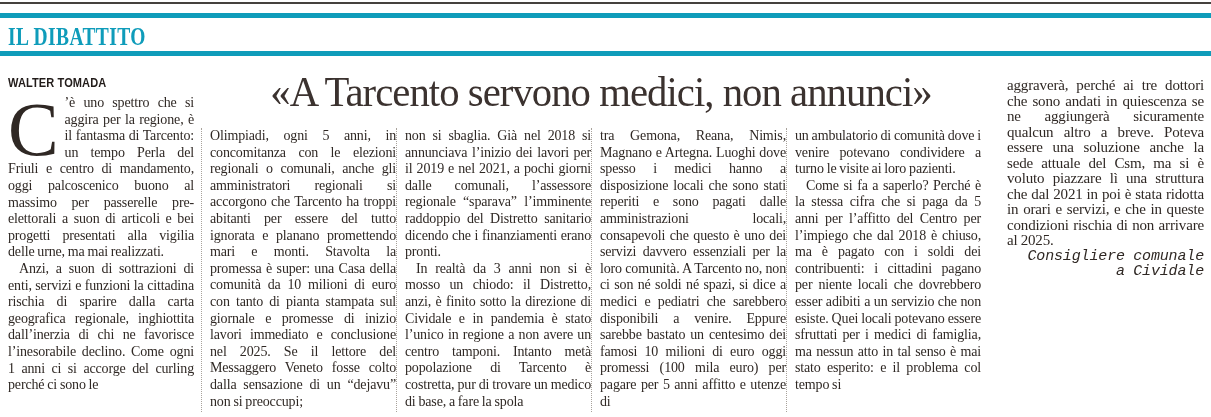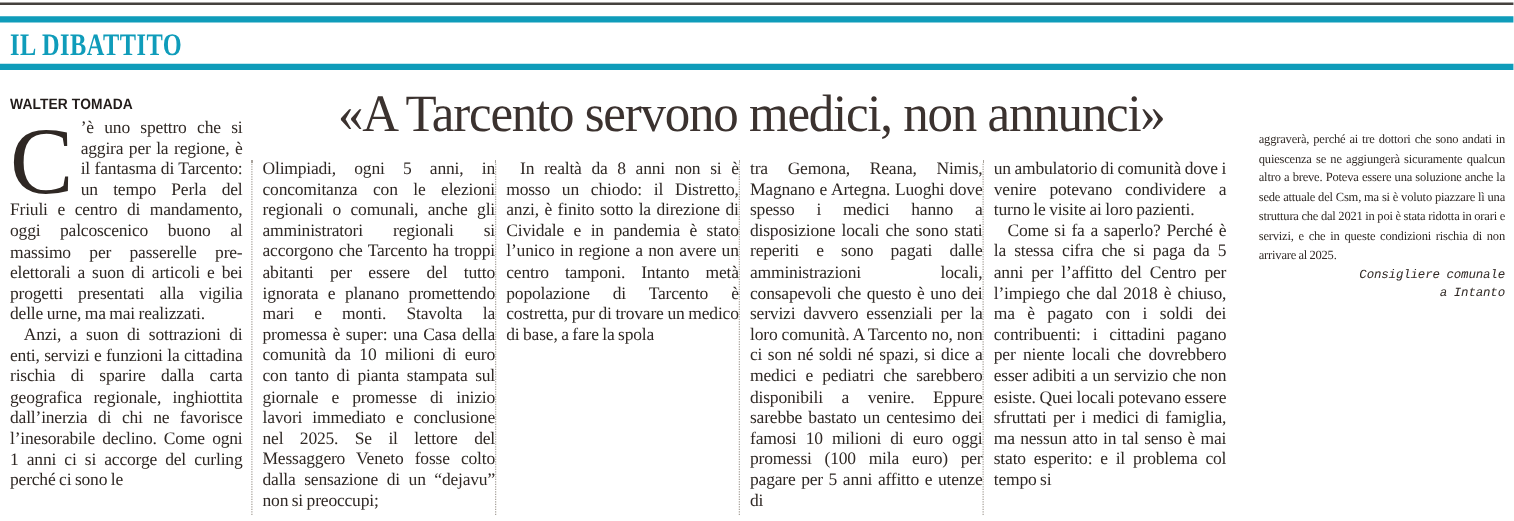--- a/index.html
+++ b/index.html
@@ -27,21 +27,21 @@
     font-weight:normal; font-size:42px; color:#3b322f; letter-spacing:-1px;
     white-space:nowrap; transform:scaleX(0.97); transform-origin:center top;
   }
   .col {
     position:absolute; width:186px; text-align:justify;
     font-size:14px; line-height:16.6px; color:#2f2824;
     letter-spacing:-0.15px; word-spacing:-0.5px;
   }
   .col p { margin:0; }
   .col p.indent { text-indent:11px; }
-  .col-last { width:197px; font-size:10px; line-height:15.5px;margin-top:26px; }
+  .col-last { width:197px; font-size:15px; line-height:15.5px; }
   .dropcap {
     float:left; font-size:76px; line-height:58px; padding:5px 6px 0 0; color:#2f2824;
   }
   .separator {
     position:absolute; top:128px; height:284px; width:0;
     border-left:1px dotted #a8a29b;
   }
   .signature { text-align:right; font-style:italic;font-family:Liberation Mono, monospace; }
 </style>
 </head>
@@ -66,31 +66,32 @@
   <div class="col" style="left:8px; top:95px;">
     <p><span class="dropcap">C</span><span>’è uno spettro che si aggira per la regione, è il fantasma di Tarcento: un tempo Perla del Friuli e centro di mandamento, oggi palcoscenico buono al massimo per passerelle pre-elettorali a suon di articoli e bei progetti presentati alla vigilia delle urne, ma mai realizzati.</span></p>
     <p class="indent">Anzi, a suon di sottrazioni di enti, servizi e funzioni la cittadina rischia di sparire dalla carta geografica regionale, inghiottita dall’inerzia di chi ne favorisce l’inesorabile declino. Come ogni 1 anni ci si accorge del curling perché ci sono le</p>
   </div>
 
   <div class="col" style="left:210px; top:128px;">
     <p>Olimpiadi, ogni 5 anni, in concomitanza con le elezioni regionali o comunali, anche gli amministratori regionali si accorgono che Tarcento ha troppi abitanti per essere del tutto ignorata e planano promettendo mari e monti. Stavolta la promessa è super: una Casa della comunità da 10 milioni di euro con tanto di pianta stampata sul giornale e promesse di inizio lavori immediato e conclusione nel 2025. Se il lettore del Messaggero Veneto fosse colto dalla sensazione di un “dejavu” non si preoccupi;</p>
   </div>
 
   <div class="col" style="left:405px; top:128px;">
-    <p class="indent">In realtà da 8 anni non si è mosso un chiodo: il Distretto, anzi, è finito sotto la direzione di Cividale e in pandemia è stato l’unico in regione a non avere un centro tamponi. Intanto metà popolazione di Tarcento è costretta, pur di trovare un medico di base, a fare la spola</p>
+    <p>non si sbaglia. Già nel 2018 si annunciava l’inizio dei lavori per il 2019 e nel 2021, a pochi giorni dalle comunali, l’assessore regionale “sparava” l’imminente raddoppio del Distretto sanitario dicendo che i finanziamenti erano pronti.</p>
+    <p class="indent">In realtà da 3 anni non si è mosso un chiodo: il Distretto, anzi, è finito sotto la direzione di Cividale e in pandemia è stato l’unico in regione a non avere un centro tamponi. Intanto metà popolazione di Tarcento è costretta, pur di trovare un medico di base, a fare la spola</p>
   </div>
 
   <div class="col" style="left:600px; top:128px;">
     <p>tra Gemona, Reana, Nimis, Magnano e Artegna. Luoghi dove spesso i medici hanno a disposizione locali che sono stati reperiti e sono pagati dalle amministrazioni locali, consapevoli che questo è uno dei servizi davvero essenziali per la loro comunità. A Tarcento no, non ci son né soldi né spazi, si dice a medici e pediatri che sarebbero disponibili a venire. Eppure sarebbe bastato un centesimo dei famosi 10 milioni di euro oggi promessi (100 mila euro) per pagare per 5 anni affitto e utenze di</p>
   </div>
 
   <div class="col" style="left:795px; top:128px;">
     <p>un ambulatorio di comunità dove i venire potevano condividere a turno le visite ai loro pazienti.</p>
     <p class="indent">Come si fa a saperlo? Perché è la stessa cifra che si paga da 5 anni per l’affitto del Centro per l’impiego che dal 2018 è chiuso, ma è pagato con i soldi dei contribuenti: i cittadini pagano per niente locali che dovrebbero esser adibiti a un servizio che non esiste. Quei locali potevano essere sfruttati per i medici di famiglia, ma nessun atto in tal senso è mai stato esperito: e il problema col tempo si</p>
   </div>
 
   <div class="col col-last" style="left:1007px; top:78px;">
     <p>aggraverà, perché ai tre dottori che sono andati in quiescenza se ne aggiungerà sicuramente qualcun altro a breve. Poteva essere una soluzione anche la sede attuale del Csm, ma si è voluto piazzare lì una struttura che dal 2021 in poi è stata ridotta in orari e servizi, e che in queste condizioni rischia di non arrivare al 2025.</p>
     <p class="signature">Consigliere comunale</p>
-    <p class="signature">a Intanto</p>
+    <p class="signature">a Cividale</p>
   </div>
 
 </div>
 
 </body></html>

